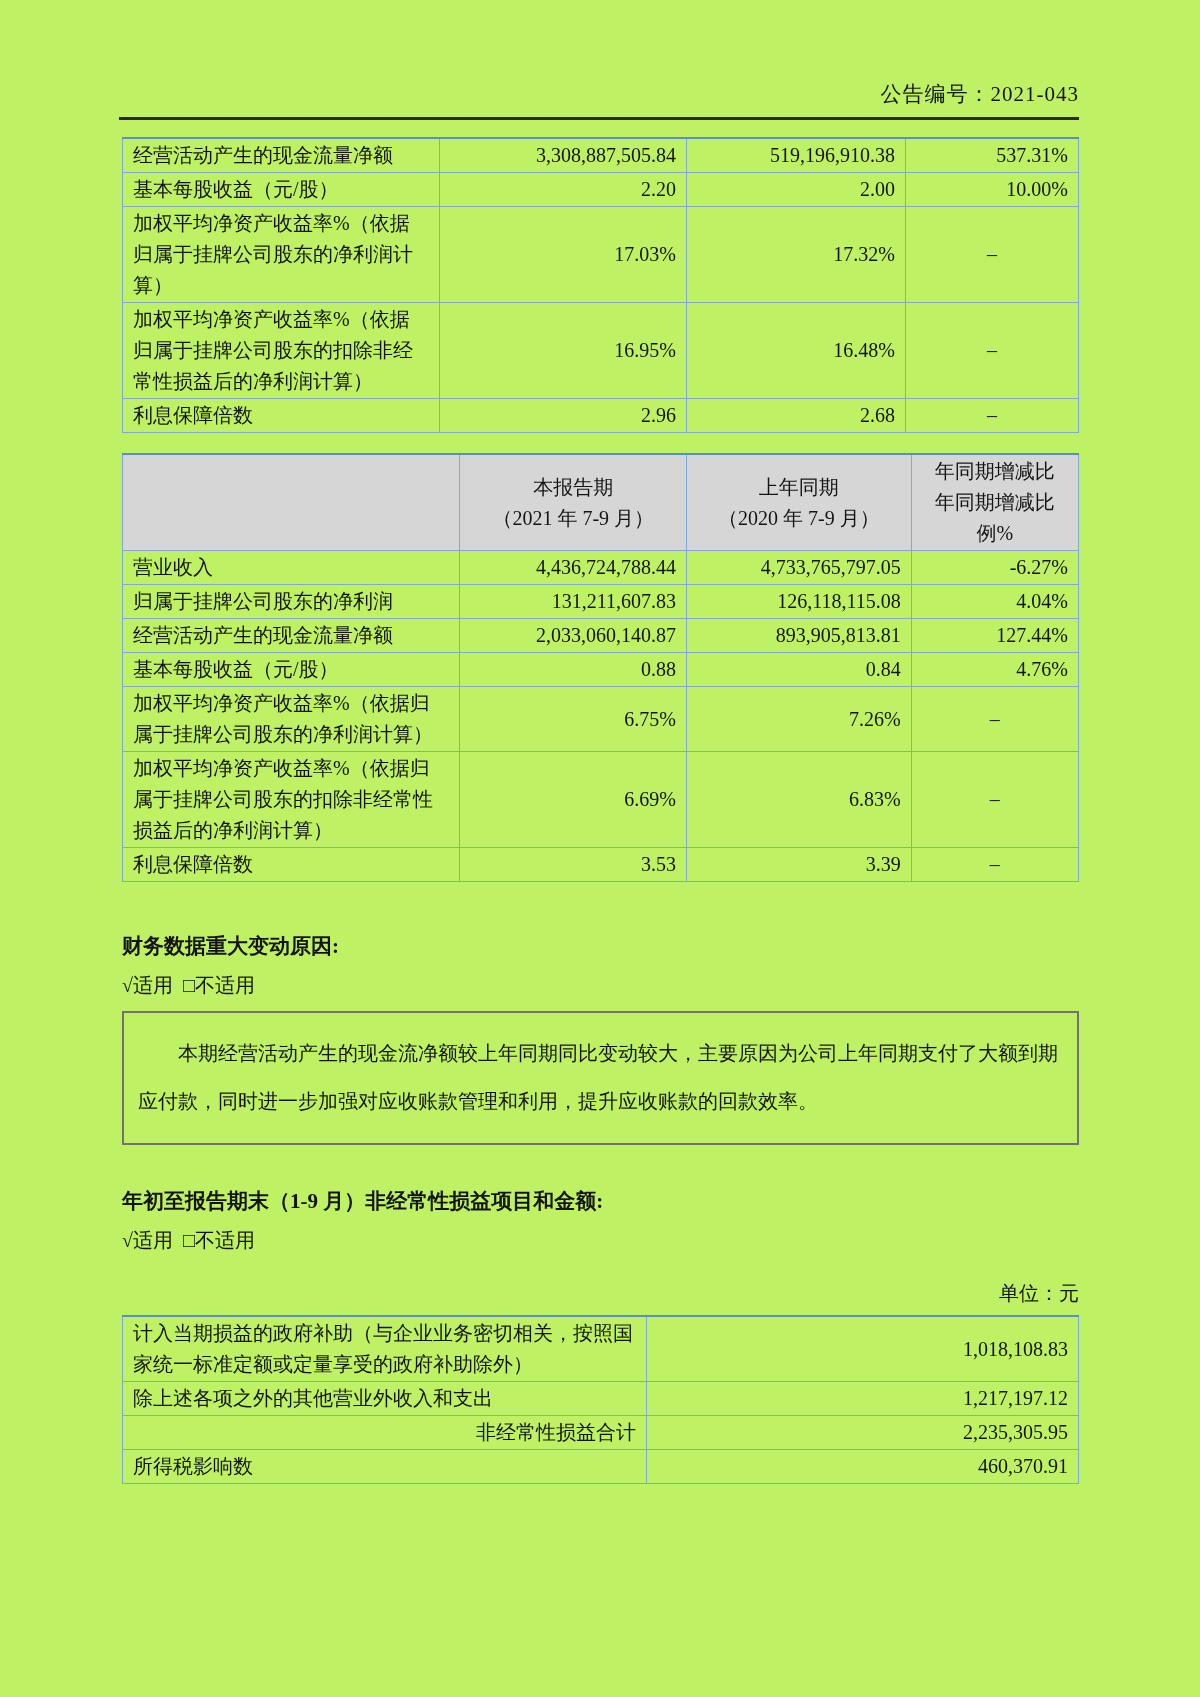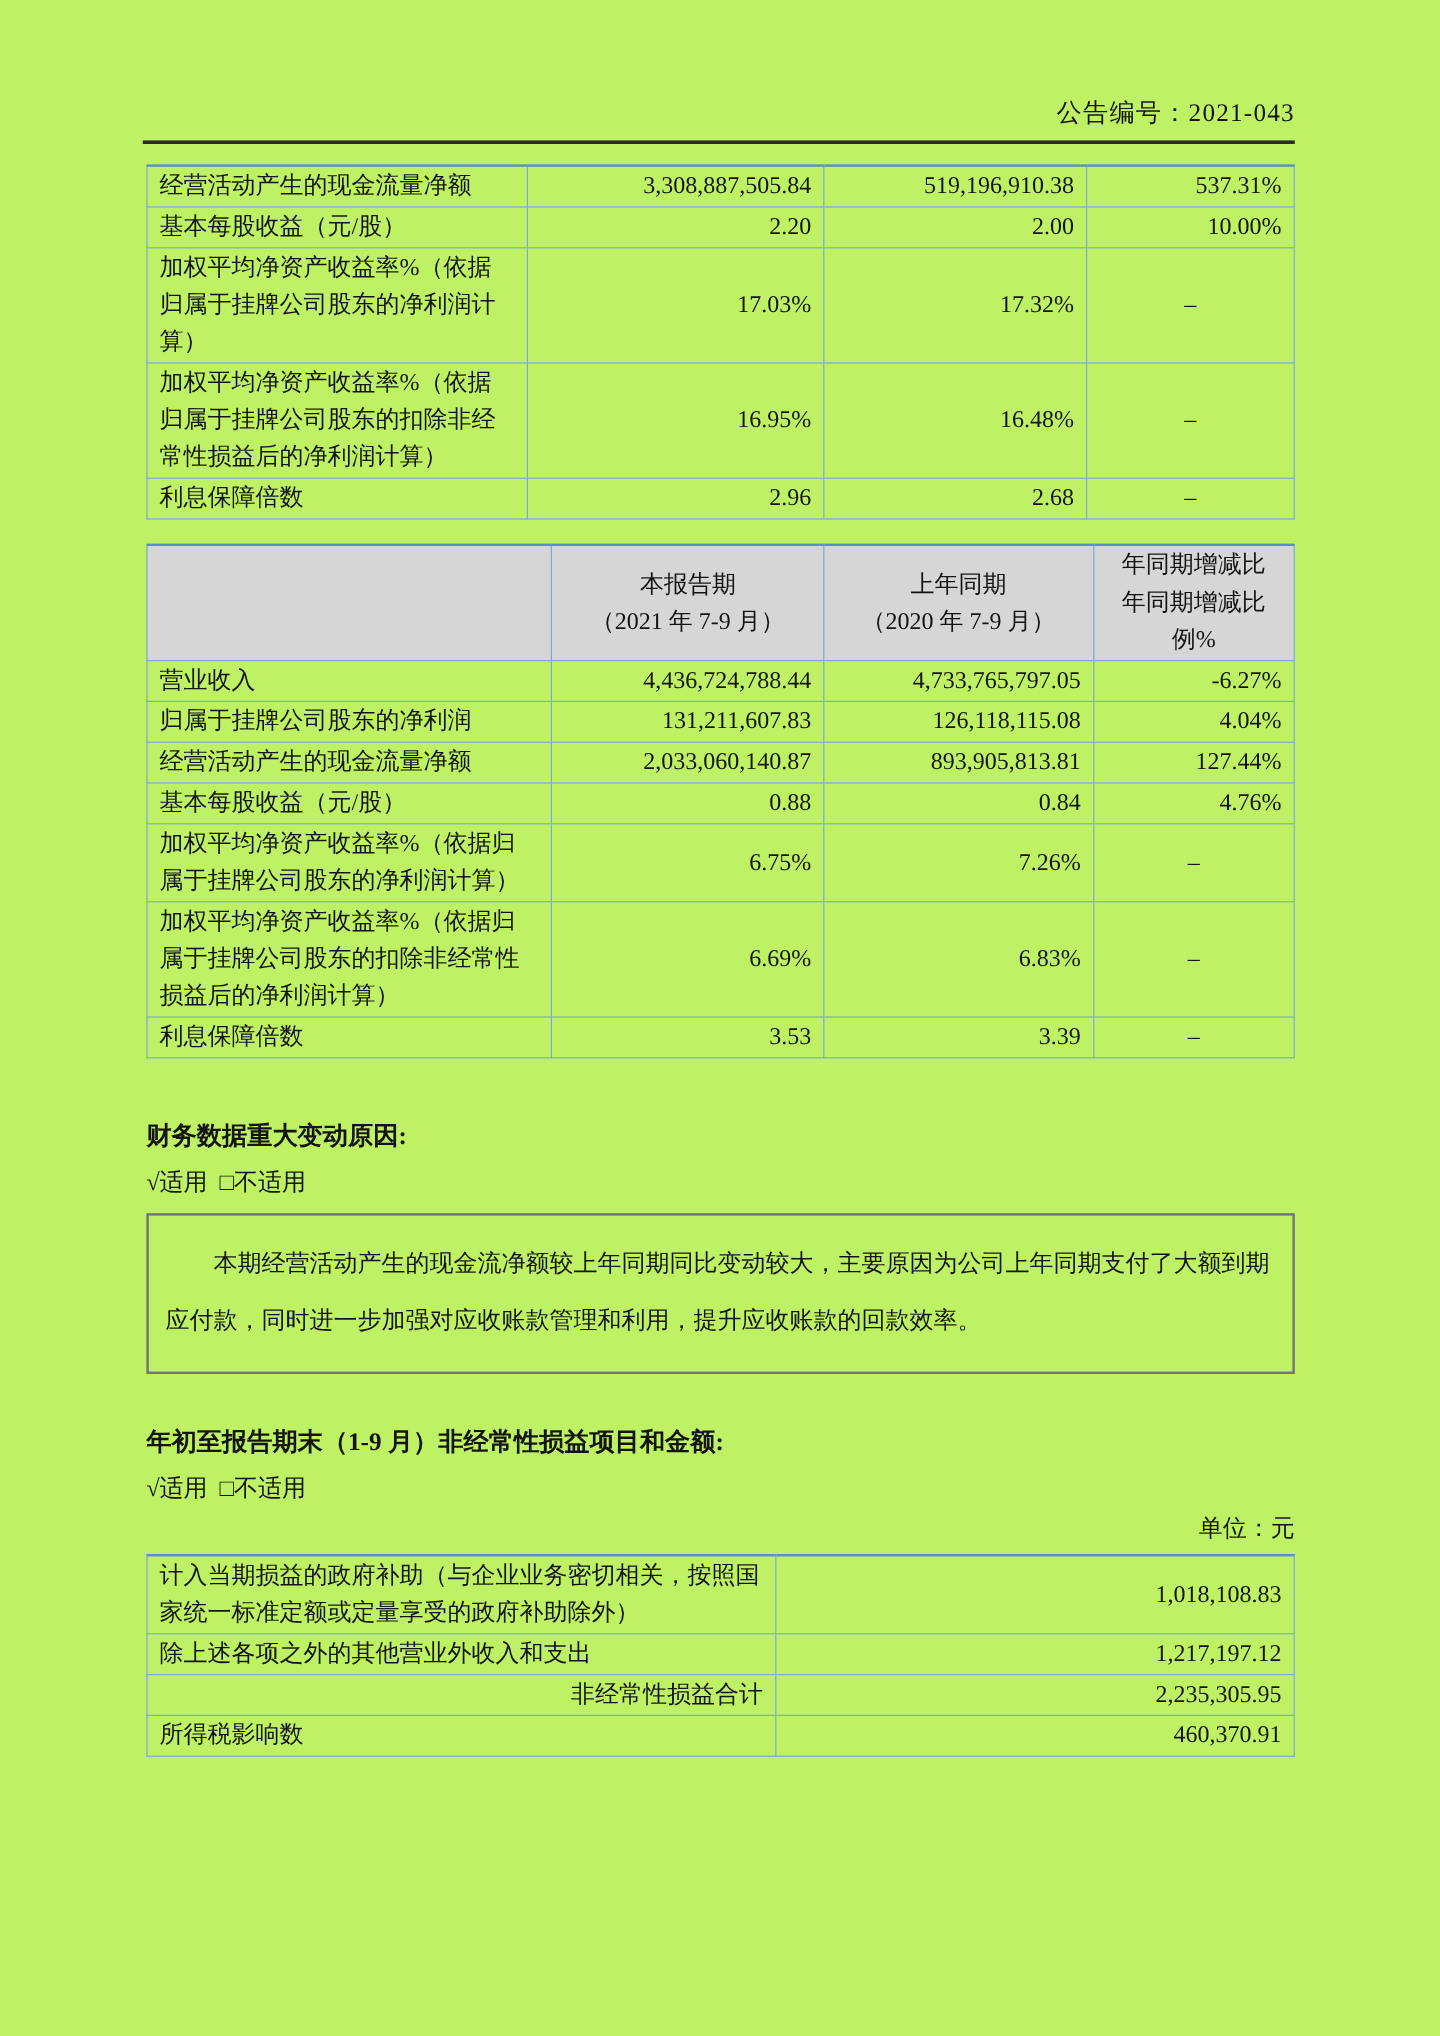--- a/index.html
+++ b/index.html
@@ -69,21 +69,21 @@
   .reason-box {
     margin-top: 12px;
     border: 2px solid #737373;
     padding: 16px 14px 18px 14px;
     font-size: 20px;
     line-height: 48px;
     text-indent: 2em;
   }
 
   .unit-line {
-    margin-top: 6px;
+    margin-top: 26px;
     text-align: right;
     font-size: 20px;
   }
 
   .total-label { text-align: right; font-weight: bold; }
 </style>
 </head>
 <body>
 
 <div class="page">

